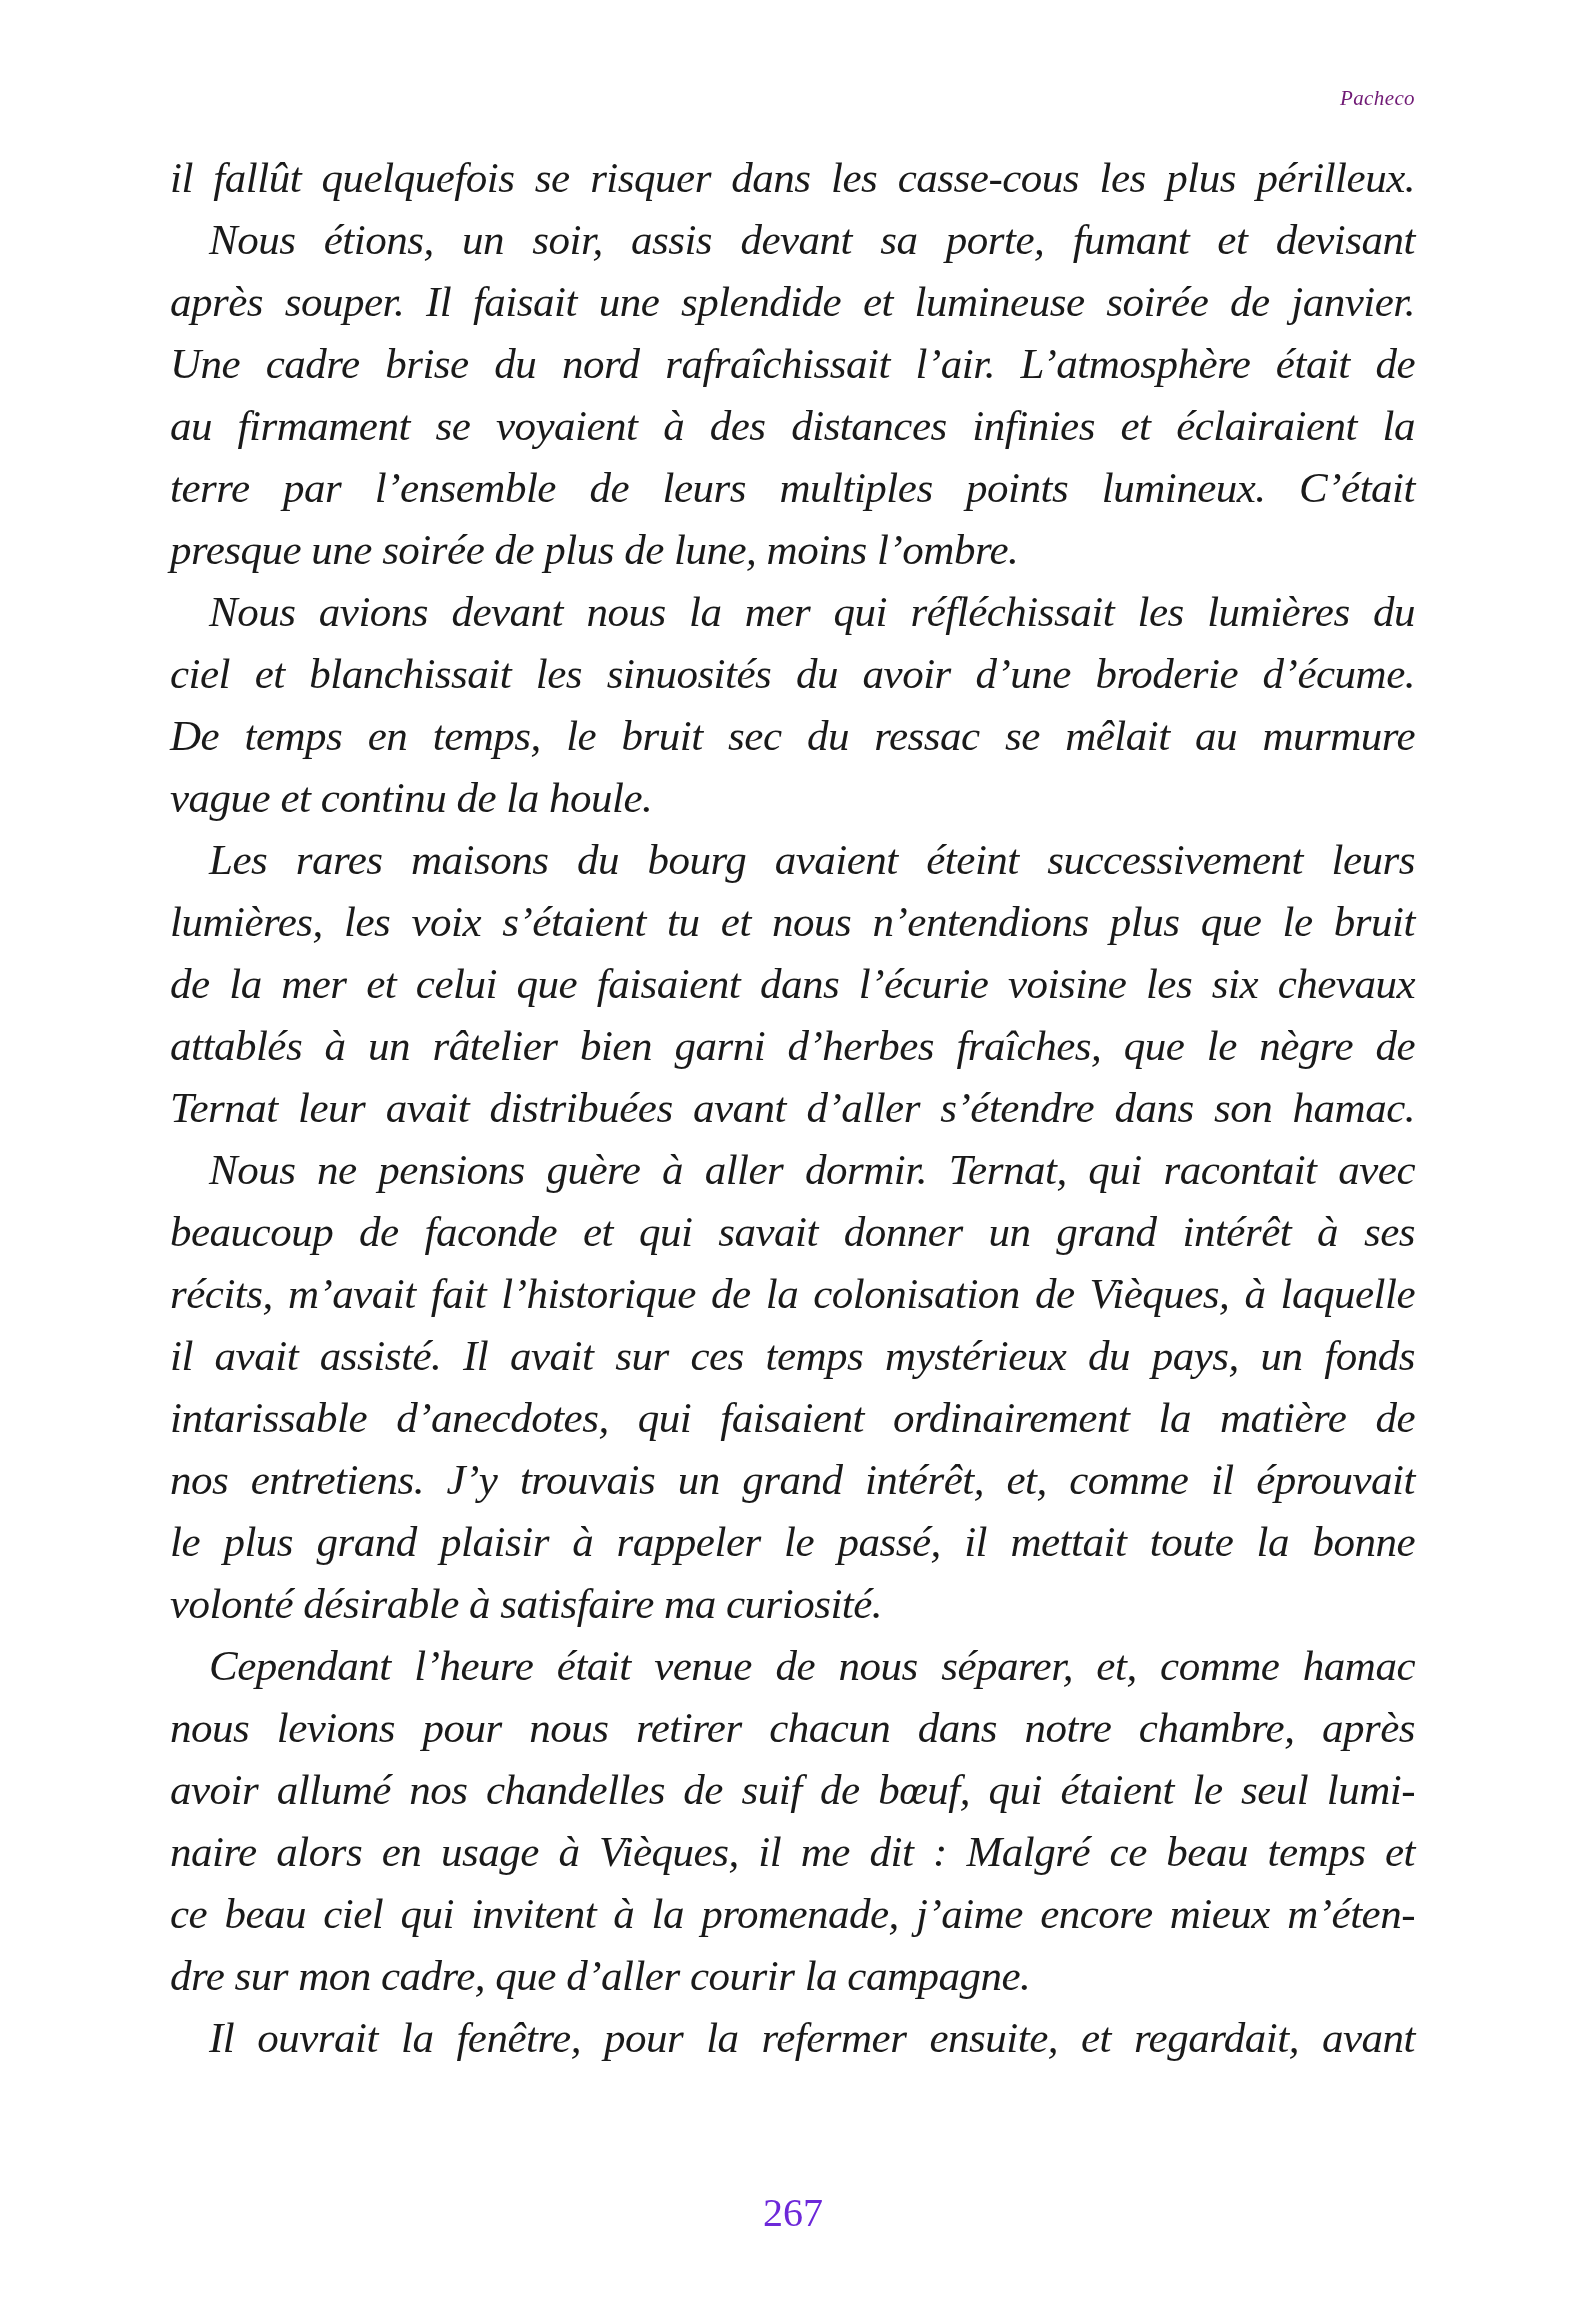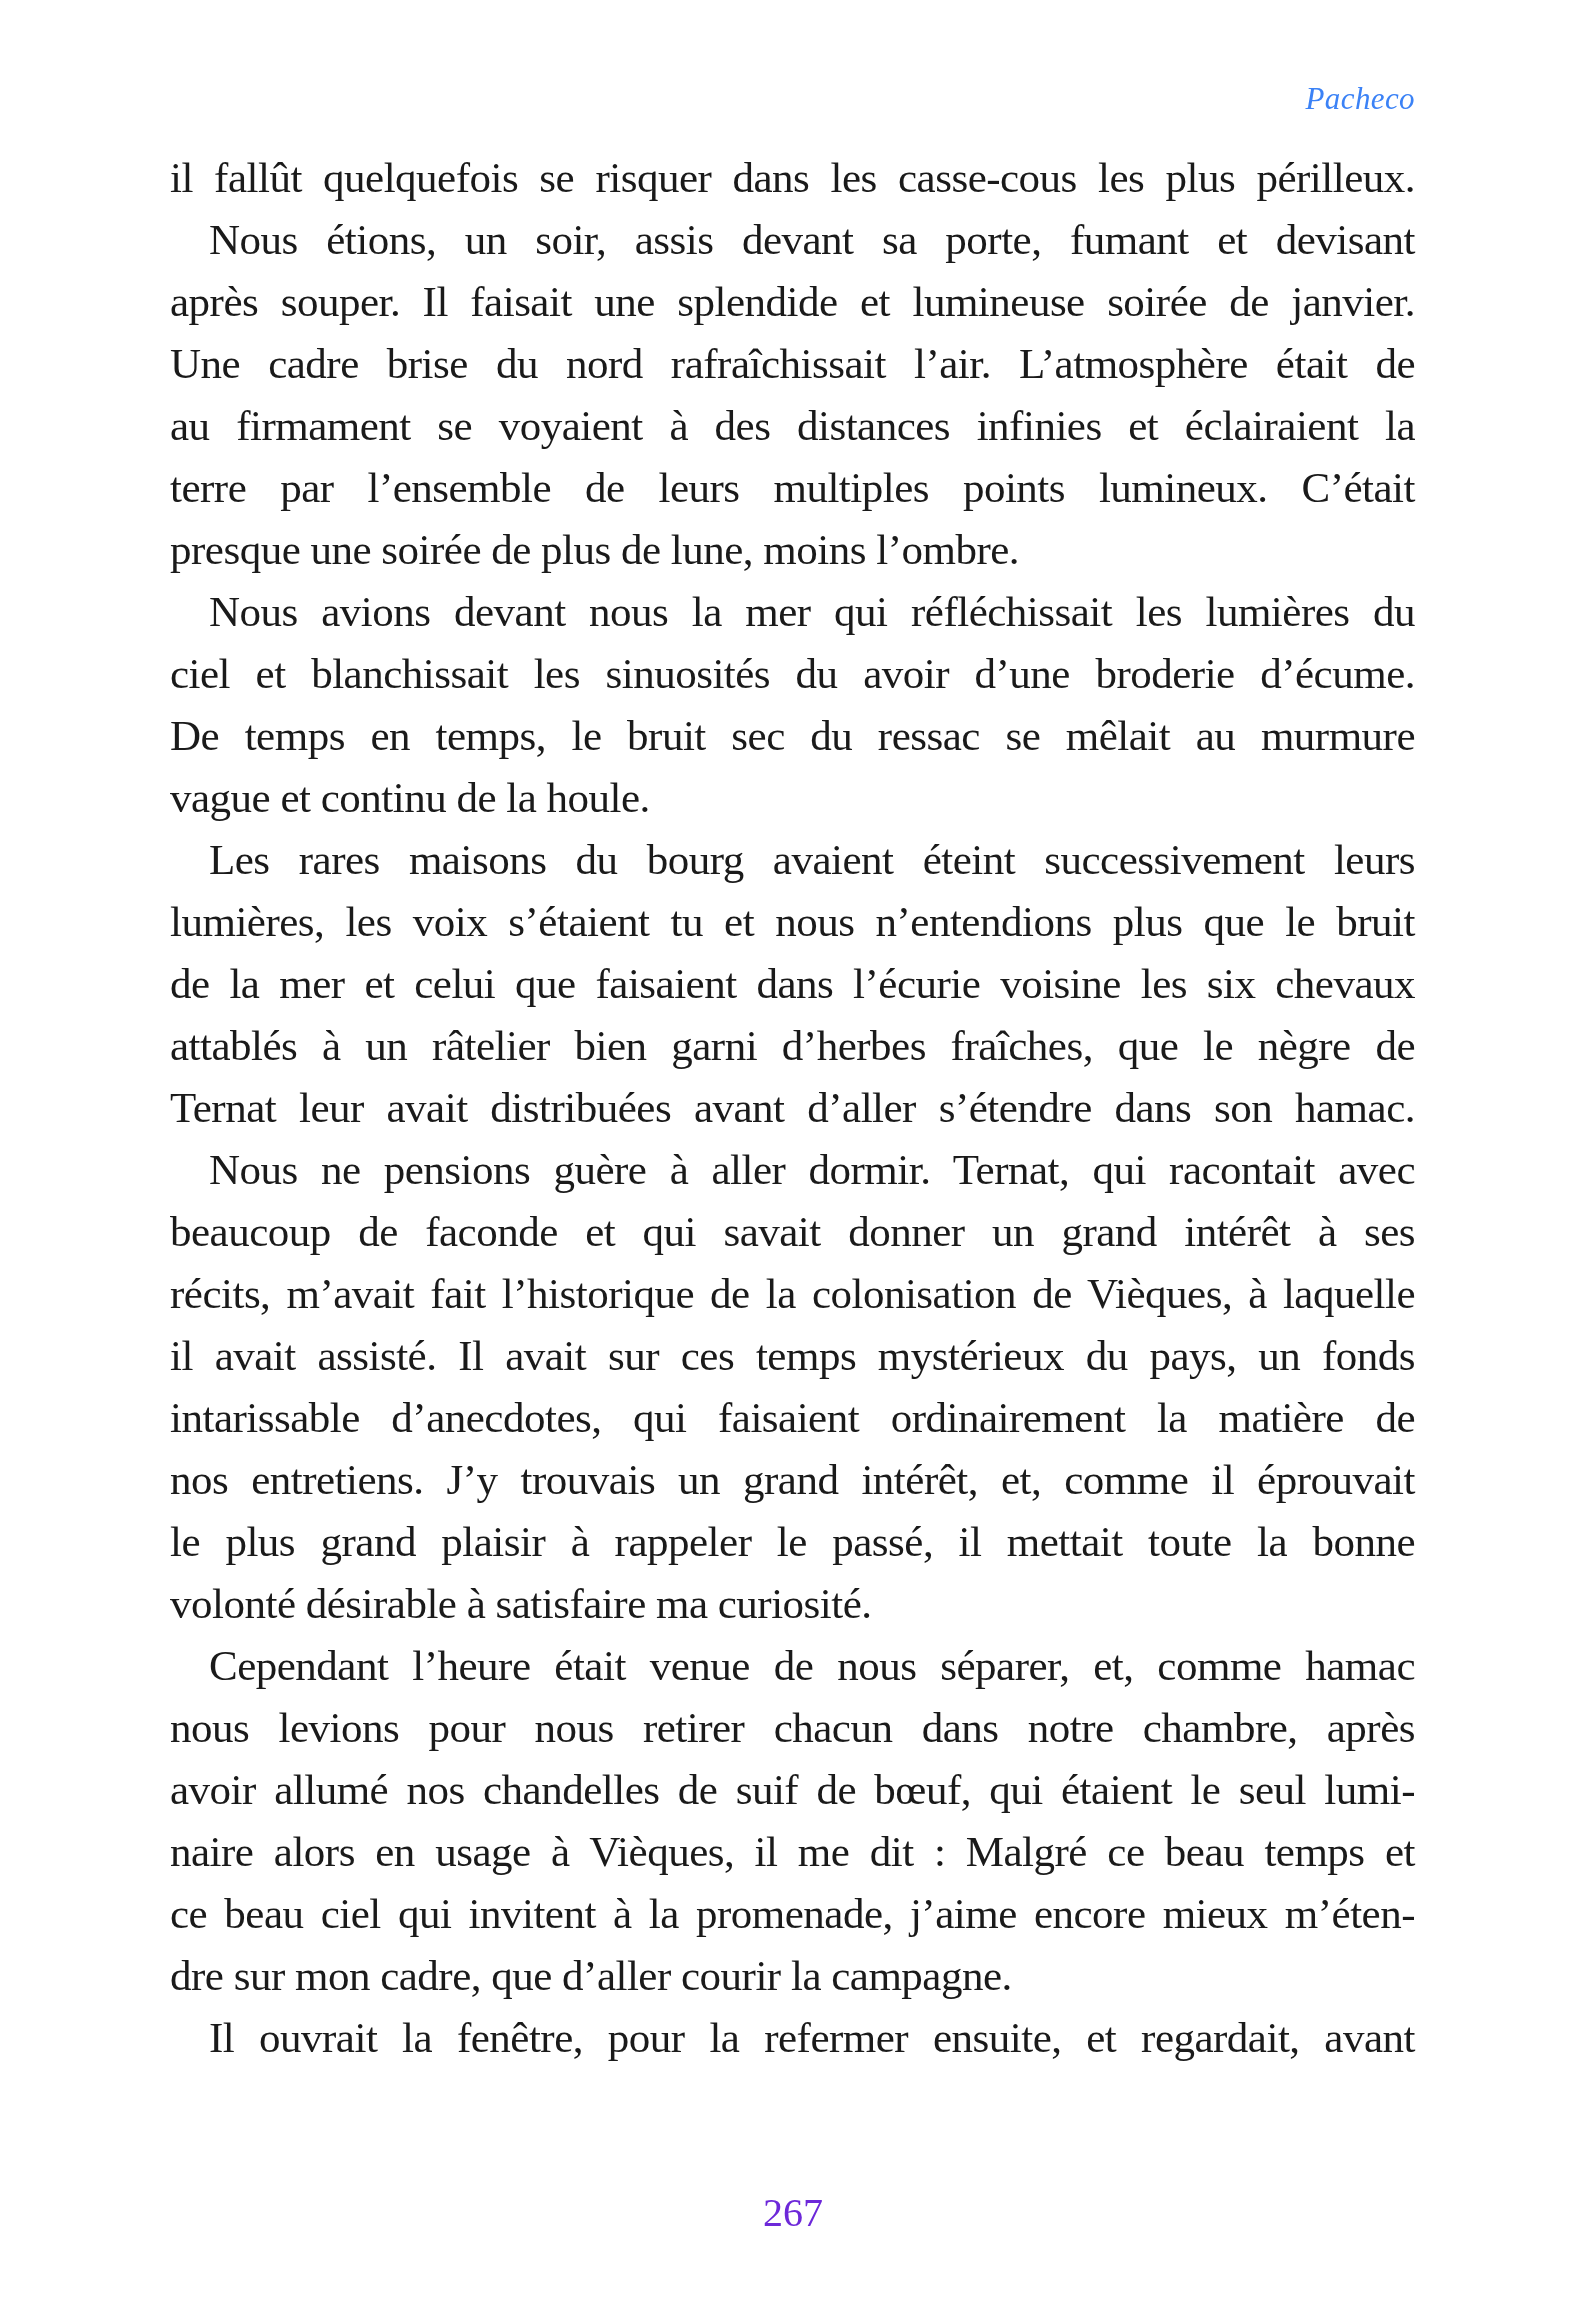--- a/index.html
+++ b/index.html
@@ -13,41 +13,42 @@
     position: relative;
     overflow: hidden;
     color: #1a1a1a;
     font-family: "Liberation Serif", "DejaVu Serif", serif;
   }
   .running-head {
     position: absolute;
     top: 79px;
     right: 171px;
     font-style: italic;
-    font-size: 31px;
+    font-size: 21px;
     line-height: 39px;
     letter-spacing: 0.4px;
-    color: #3b82f6;
+    color: #701a75;
   }
   .text-block {
     position: absolute;
     top: 147px;
     left: 170px;
     width: 1245px;
   }
   .line {
     display: block;
     height: 62px;
     line-height: 62px;
     font-size: 43px;
     white-space: nowrap;
     text-align: justify;
     text-align-last: justify;
     letter-spacing: -0.5px;
     transform-origin: left center;
+    font-style: italic;
   }
   .line.indent {
     padding-left: 39px;
     width: calc(100% - 39px);
   }
   .line.last {
     text-align-last: left;
   }
   .folio {
     position: absolute;

